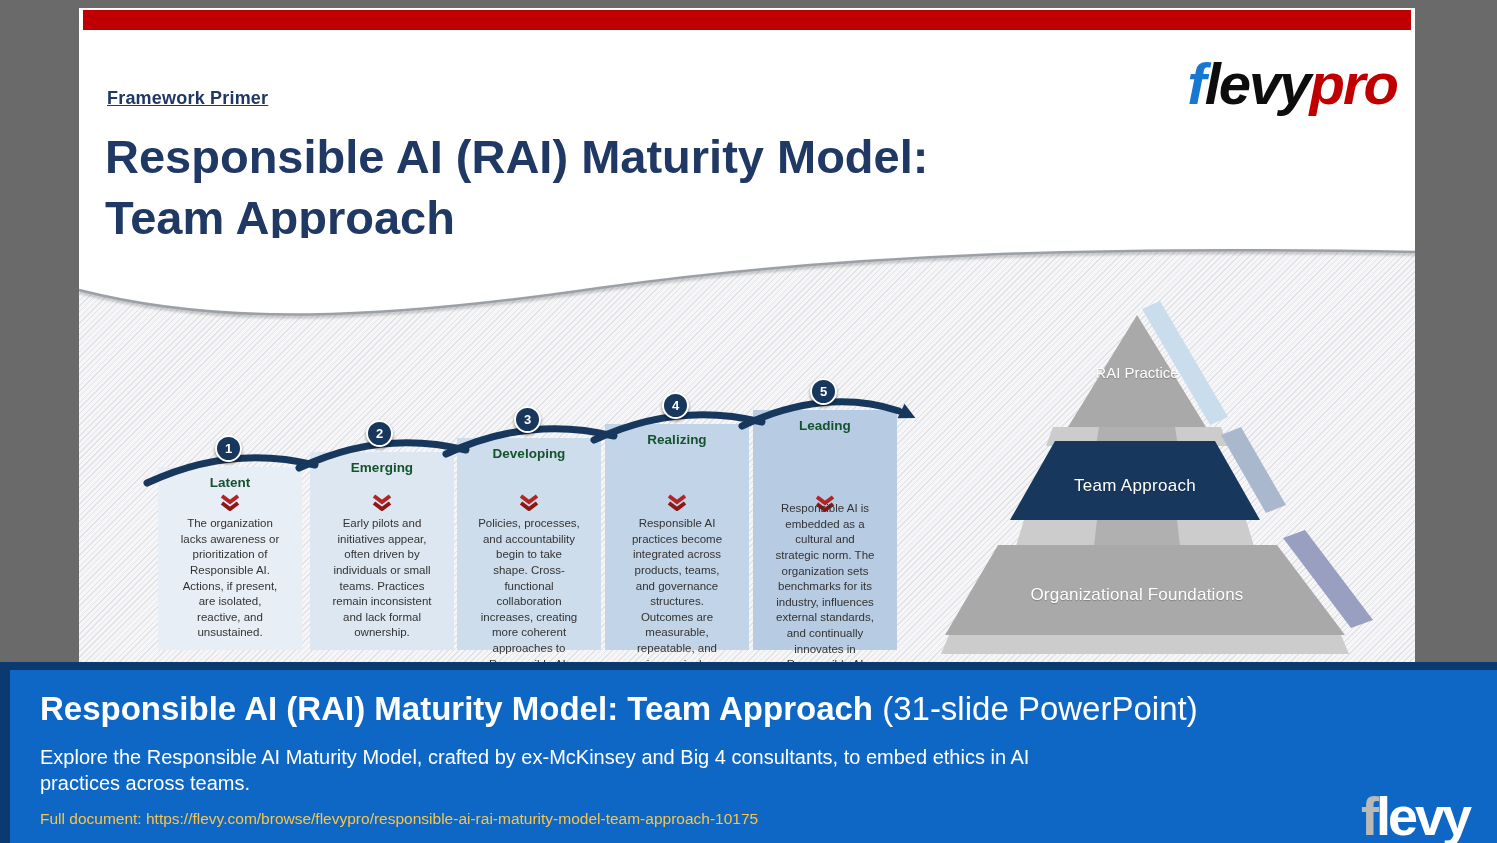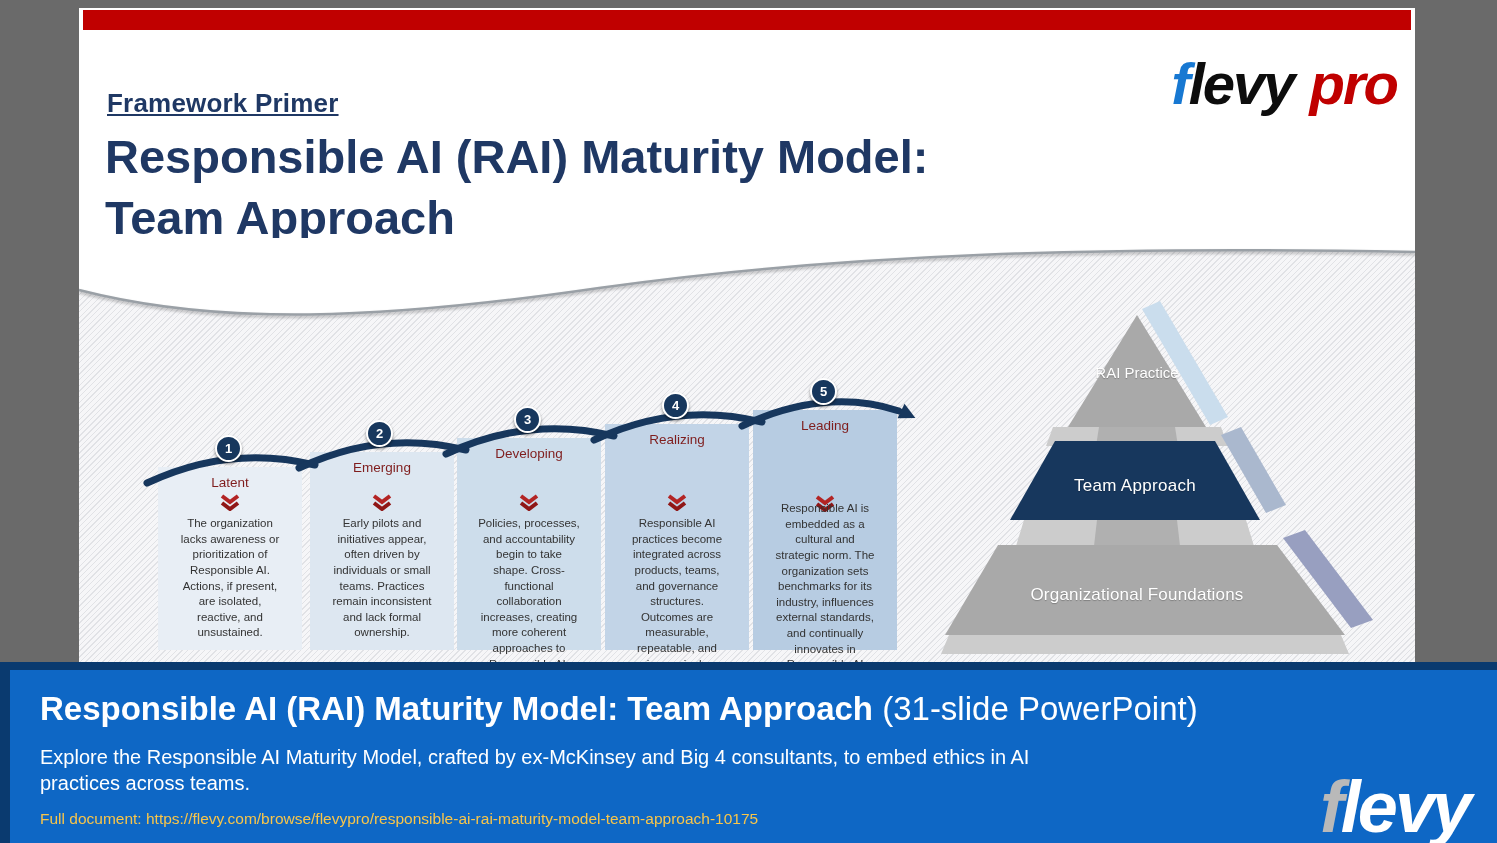--- a/index.html
+++ b/index.html
@@ -4,29 +4,29 @@
 <style>
   html,body{margin:0;padding:0;background:#555;}
   .stage{position:relative;width:1497px;height:843px;background:#6a6a6a;overflow:hidden;
          font-family:"Liberation Sans",sans-serif;}
   
   .slide{position:absolute;left:79px;top:8px;width:1336px;height:654px;background:#ffffff;}
   .redbar{position:absolute;left:4px;right:4px;top:2px;height:20px;background:#c00000;}
   .stripes{position:absolute;left:0;right:0;top:230px;bottom:0;background-color:#f6f6f8;
            background-image:repeating-linear-gradient(135deg,rgba(150,155,165,0.22) 0 1px,rgba(255,255,255,0) 1px 4px);}
   .swoosh{position:absolute;left:0;top:230px;width:1336px;height:100px;}
-  .eyebrow{position:absolute;left:28px;top:80px;font-size:26px;font-weight:bold;color:#1f3864;
+  .eyebrow{position:absolute;left:28px;top:80px;font-size:18px;font-weight:bold;color:#1f3864;
            text-decoration:underline;letter-spacing:.2px;}
   .title{position:absolute;left:26px;top:118px;font-size:47px;line-height:61px;font-weight:bold;color:#1f3864;}
   .logo-pro{position:absolute;right:18px;top:42px;font-size:58px;font-weight:bold;font-style:italic;
             letter-spacing:-2px;white-space:nowrap;}
-  .logo-pro .f{color:#1778d2;} .logo-pro .levy{color:#0d0d0d;} .logo-pro .pro{color:#c00000;margin-left:16px;}
+  .logo-pro .f{color:#1778d2;} .logo-pro .levy{color:#0d0d0d;} .logo-pro .pro{color:#c00000;}
   
   .sbox{position:absolute;width:144px;text-align:center;}
-  .sbox .lbl{padding-top:8px;font-size:13.5px;font-weight:normal;color:#7f1d1d;}
+  .sbox .lbl{padding-top:8px;font-size:13.5px;font-weight:bold;color:#14532d;}
   .sbox .chev{position:absolute;left:0;right:0;display:flex;justify-content:center;}
   .sbox .desc{position:absolute;left:0;right:0;padding:0 21px;font-size:11.5px;line-height:1.36;color:#333;}
   .b1{left:79px; top:459px;height:183px;background:#e8eef5;}
   .b2{left:231px;top:444px;height:198px;background:#dde7f1;}
   .b3{left:378px;top:430px;height:212px;background:#cdddeb;}
   .b4{left:526px;top:416px;height:226px;background:#c2d4e7;}
   .b5{left:674px;top:402px;height:240px;background:#b7cce2;}
   .b1 .chev{top:27px}.b2 .chev{top:42px}.b3 .chev{top:56px}.b4 .chev{top:70px}.b5 .chev{top:85px}
   .b1 .desc{top:49px}.b2 .desc{top:64px}.b3 .desc{top:78px}.b4 .desc{top:92px}.b5 .desc{top:91px}
   .arcs{position:absolute;left:0;top:0;width:1336px;height:654px;pointer-events:none;}
@@ -40,21 +40,21 @@
   .pl-top{left:1008px;top:355px;width:100px;font-size:15px;line-height:1.35;}
   .pl-mid{left:956px;top:468px;width:200px;font-size:17px;letter-spacing:.3px;}
   .pl-bot{left:918px;top:577px;width:280px;font-size:17px;letter-spacing:.2px;}
   
   .banner{position:absolute;left:0;top:662px;width:1497px;height:181px;background:#0a3a6f;}
   .banner-panel{position:absolute;left:10px;top:8px;right:0;bottom:0;background:#0e67c5;}
   .b-title{position:absolute;left:30px;top:20px;font-size:33px;color:#fff;white-space:nowrap;}
   .b-title .bold{font-weight:bold;}
   .b-desc{position:absolute;left:30px;top:74px;width:1010px;font-size:20px;line-height:1.32;color:#fff;}
   .b-link{position:absolute;left:30px;top:140px;font-size:15.5px;color:#f8c54a;text-decoration:none;cursor:pointer;}
-  .logo-flevy{position:absolute;right:28px;bottom:0px;font-size:72px;font-weight:bold;font-style:italic;
+  .logo-flevy{position:absolute;right:28px;bottom:0px;font-size:54px;font-weight:bold;
               letter-spacing:-3px;line-height:1;white-space:nowrap;}
   .logo-flevy .f{color:#b9b9b9;} .logo-flevy .levy{color:#ffffff;}
 </style>
 </head>
 <body>
 
 <div class="stage">
   <div class="slide">
     <div class="redbar"></div>
 

